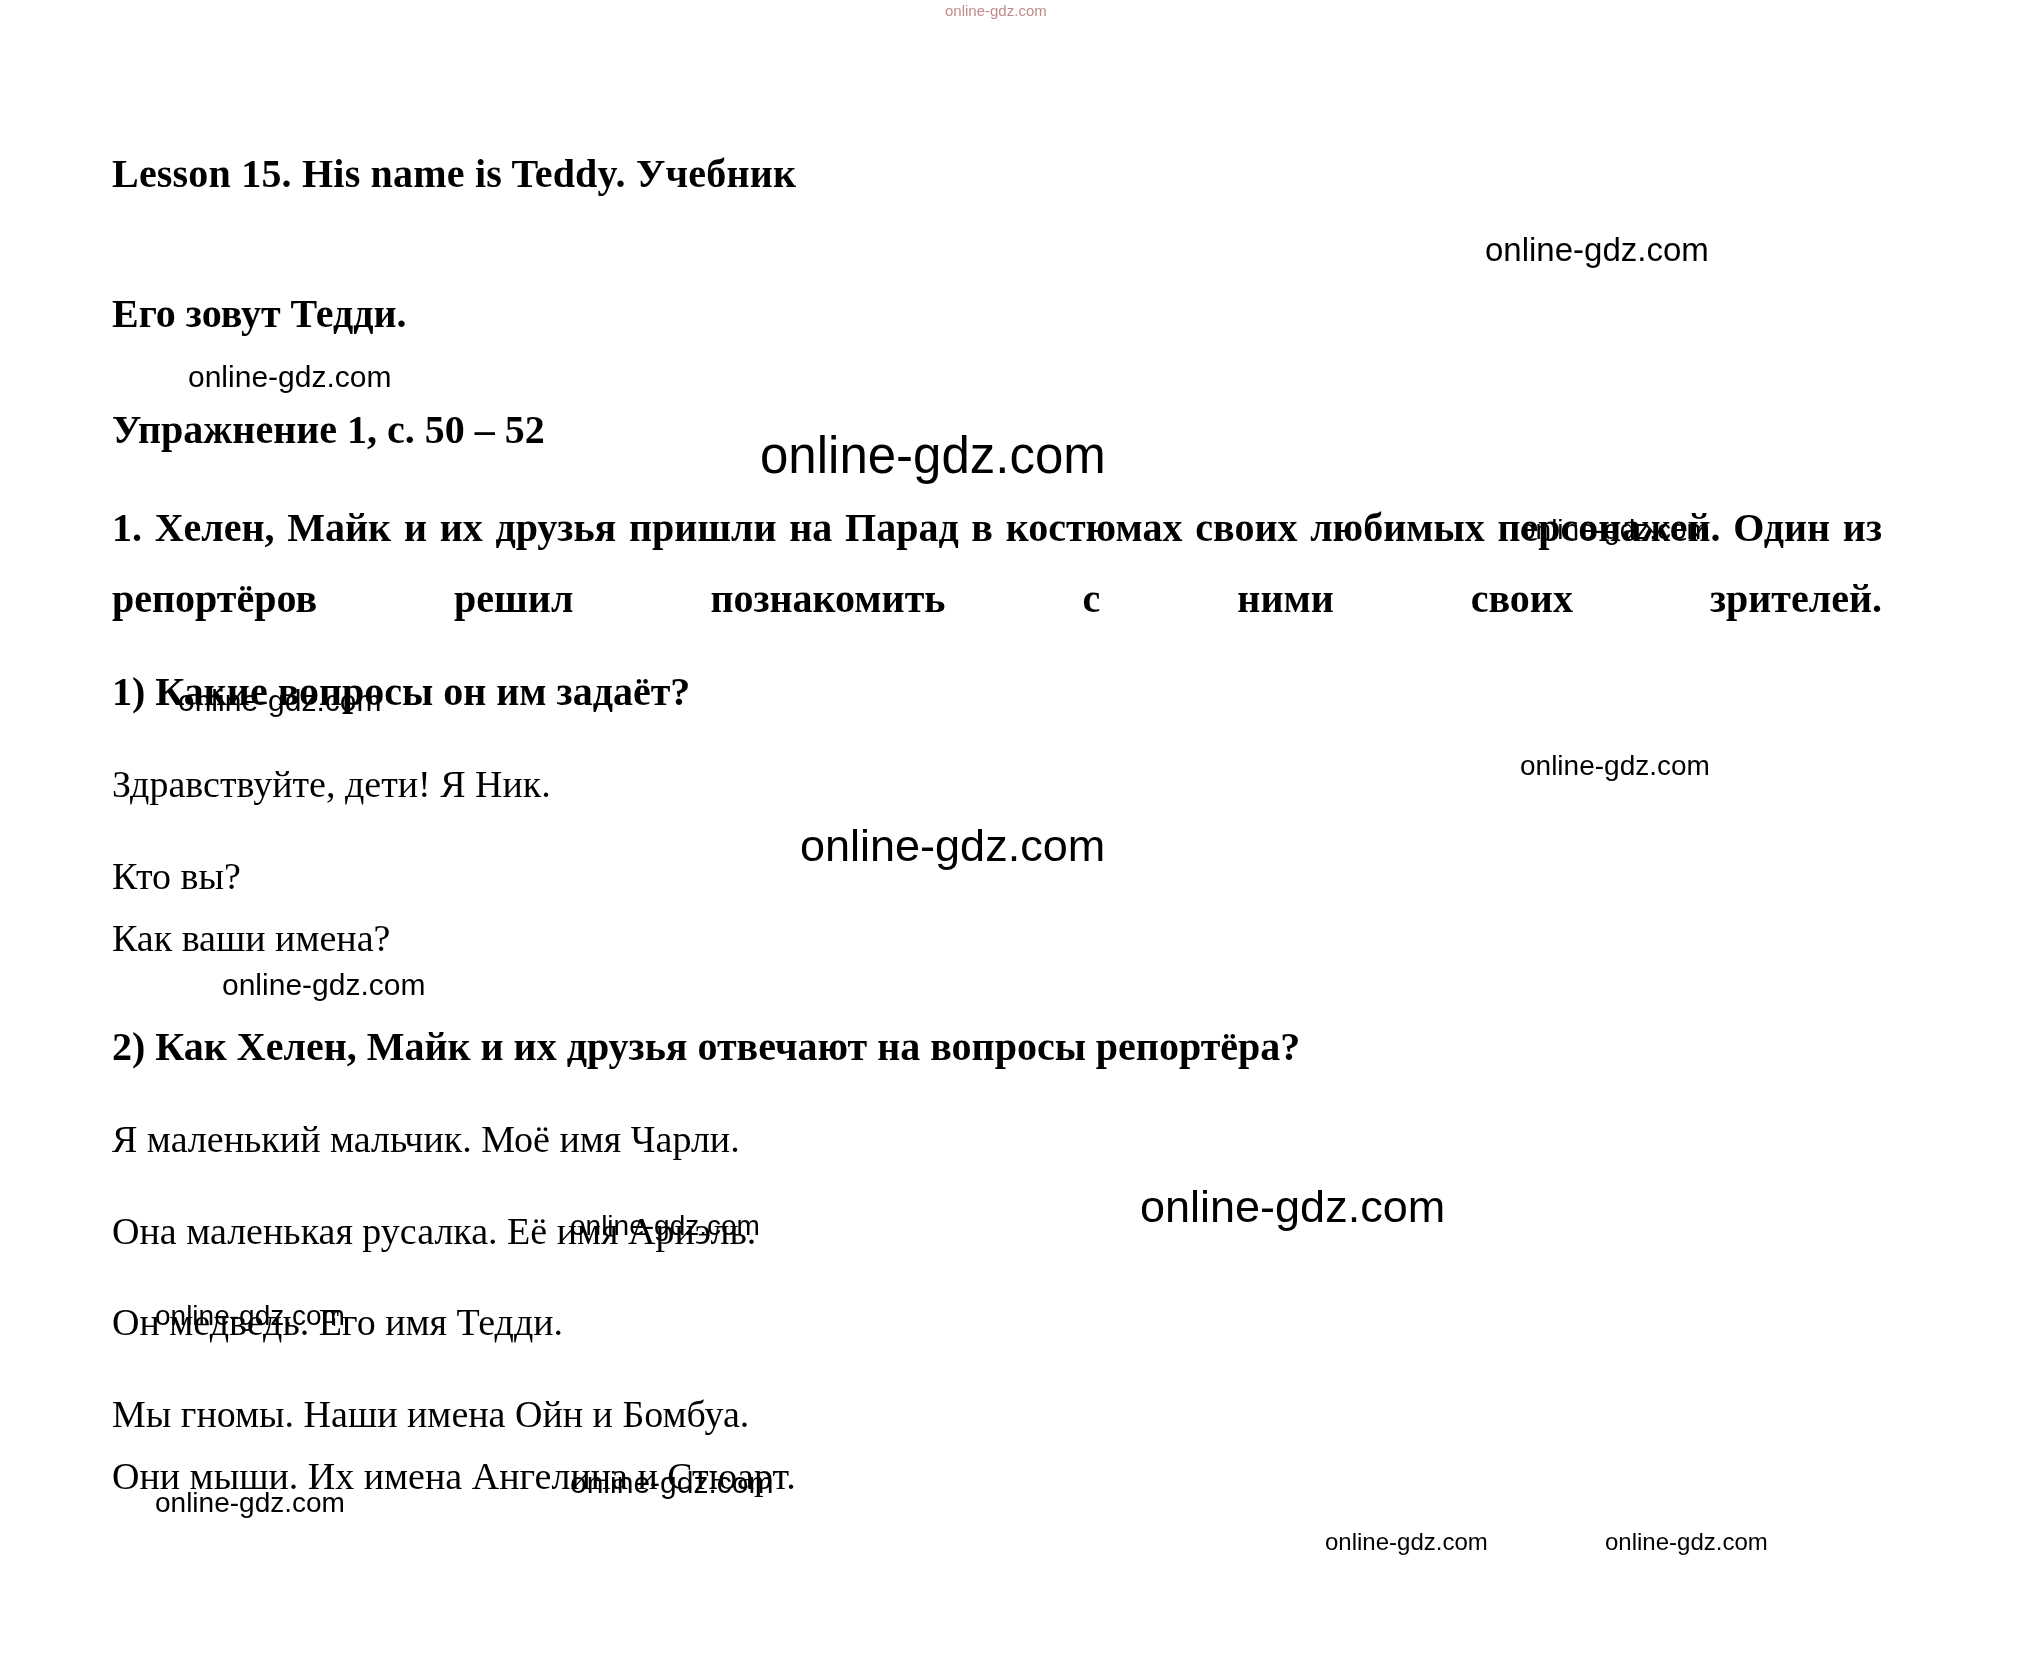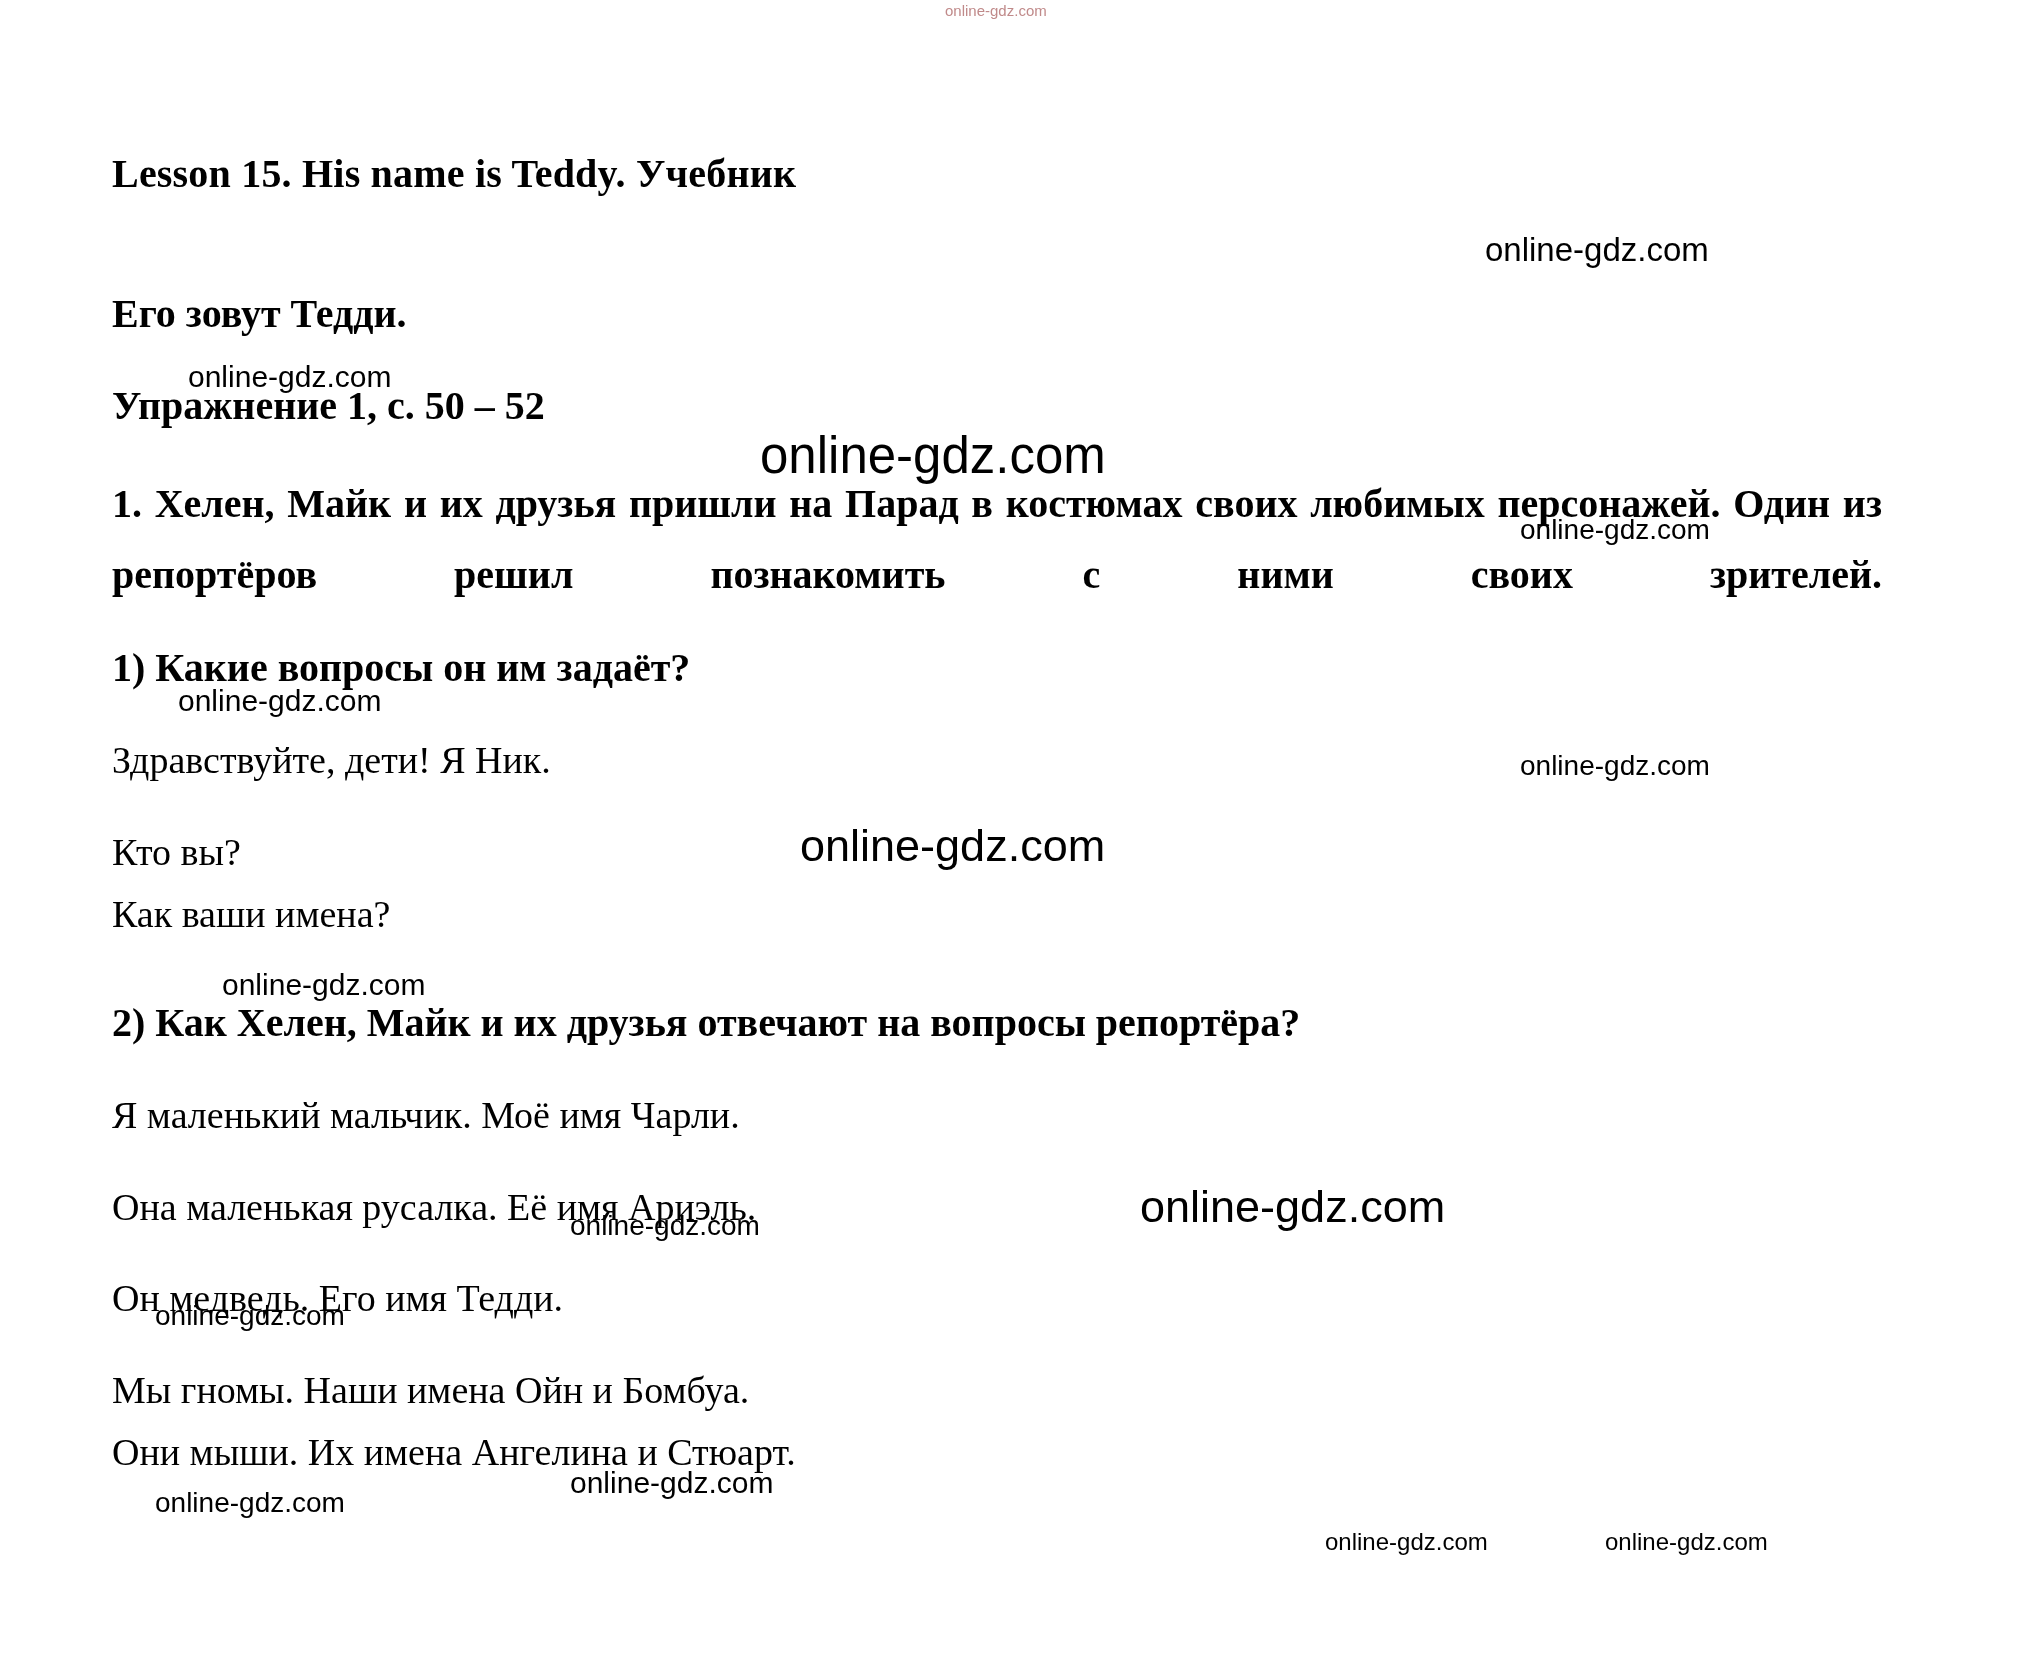--- a/index.html
+++ b/index.html
@@ -43,21 +43,21 @@
   .subtitle {
     font-size: 40px;
     font-weight: bold;
     margin-top: 92px;
     line-height: 1.2;
   }
 
   .exline {
     font-size: 40px;
     font-weight: bold;
-    margin-top: 44px;
+    margin-top: 68px;
     line-height: 1.2;
   }
 
   .task {
     font-size: 40px;
     font-weight: bold;
     line-height: 1.78;
     margin-top: 38px;
     text-align: justify;
     text-align-last: justify;

